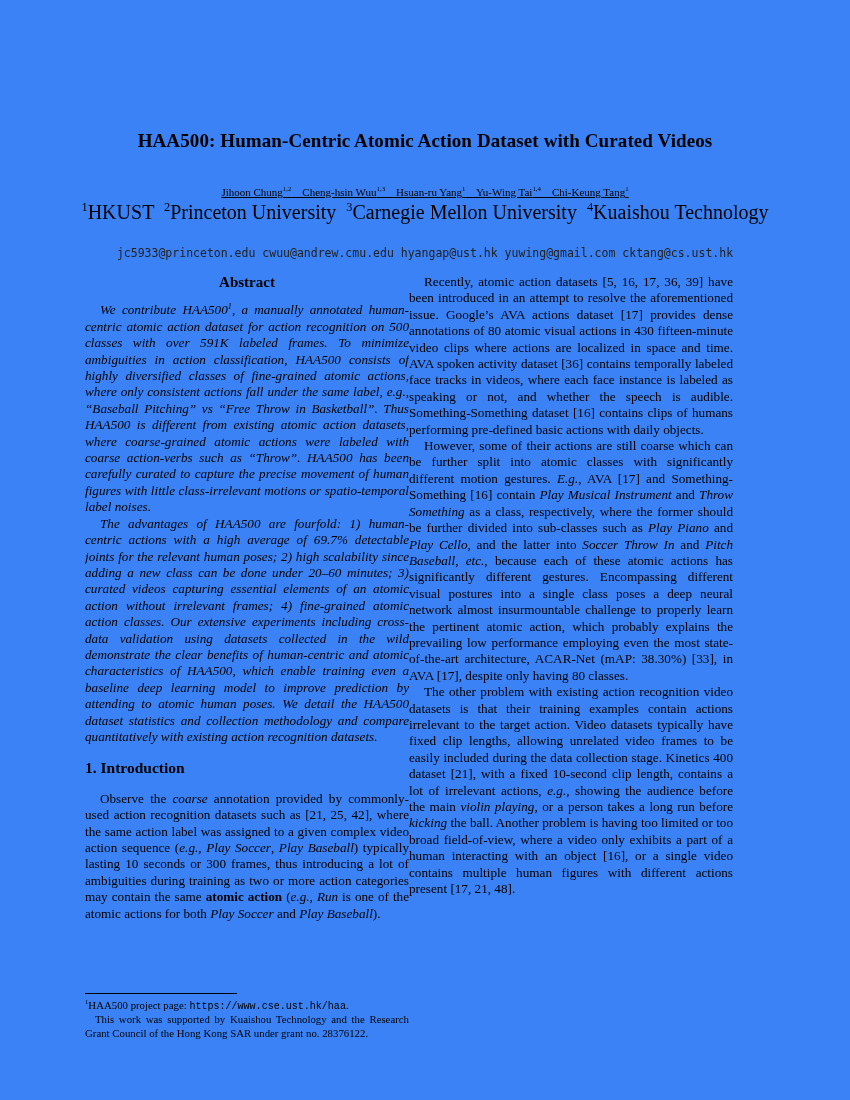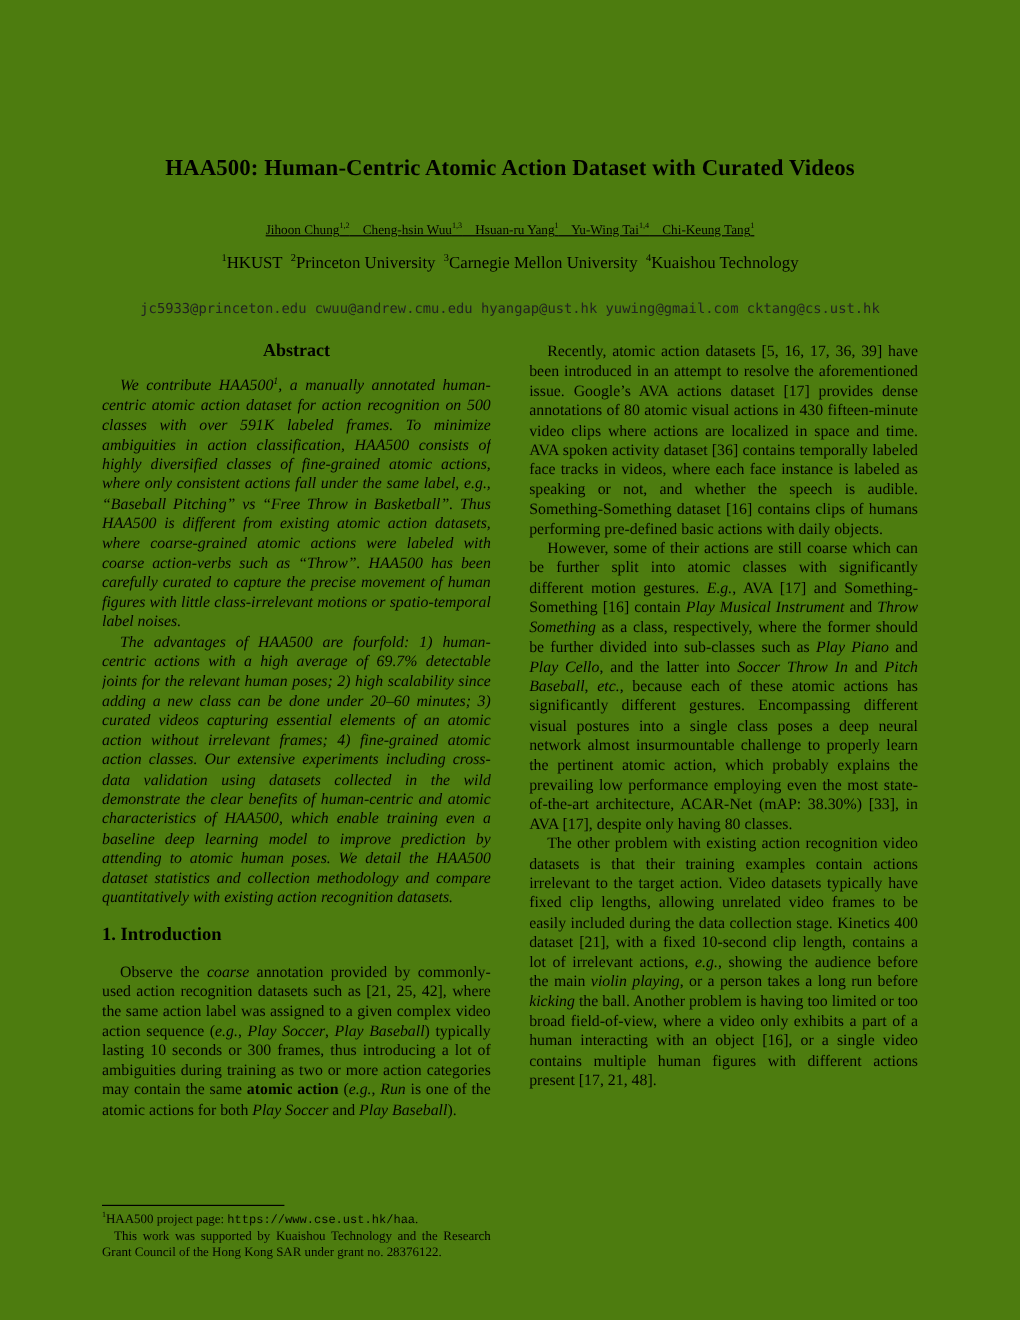--- a/index.html
+++ b/index.html
@@ -2,21 +2,21 @@
 <html lang="en"><head>
 <meta charset="utf-8">
 <style>
   * { margin: 0; padding: 0; box-sizing: border-box; }
   html, body { background: #ffffff; }
   .page {
     position: relative;
     width: 850px;
     height: 1100px;
     margin: 0 auto;
-    background: #4d7c0f;
+    background: #3b82f6;
     color: #000000;
     font-family: "Liberation Serif", serif;
     overflow: hidden;
   }
   .header {
     position: absolute;
     top: 130px;
     left: 0;
     width: 100%;
     text-align: center;
@@ -26,43 +26,42 @@
     font-weight: bold;
     letter-spacing: 0.1px;
   }
   .authors {
     margin-top: 34px;
     font-size: 11px;
     white-space: pre-wrap;
     text-decoration: underline;
   }
   .affils {
-    margin-top: 14px;
-    font-size: 14px;
+    margin-top: 3px;
+    font-size: 20px;
     white-space: pre-wrap;
   }
   .emails {
     margin-top: 22px;
     font-size: 11.5px;
     color: #222;
     font-family: "DejaVu Sans Mono", "Liberation Mono", monospace;
   }
   sup {
     font-size: 0.62em;
     vertical-align: super;
     line-height: 0;
   }
   .columns {
     position: absolute;
-    top: 285px;
+    top: 274px;
     left: 85px;
     width: 680px;
     height: 766px;
     display: flex;
-    gap: 32px;
   }
   .col {
     width: 324px;
     font-size: 13.2px;
     line-height: 16.4px;
     text-align: justify;
     overflow: hidden;
     hyphens: auto;
   }
   .col.left { display: flex; flex-direction: column; }

